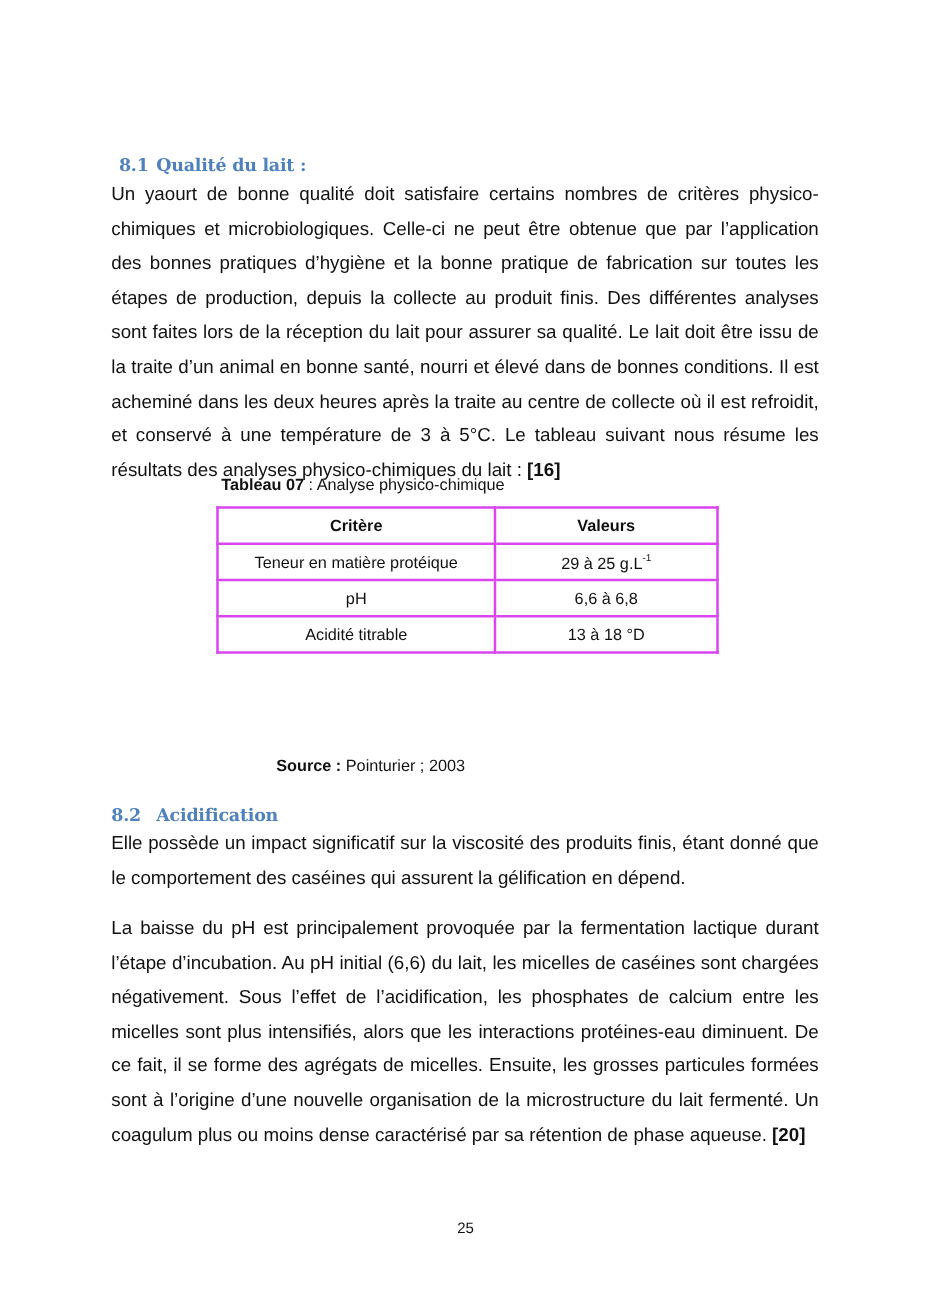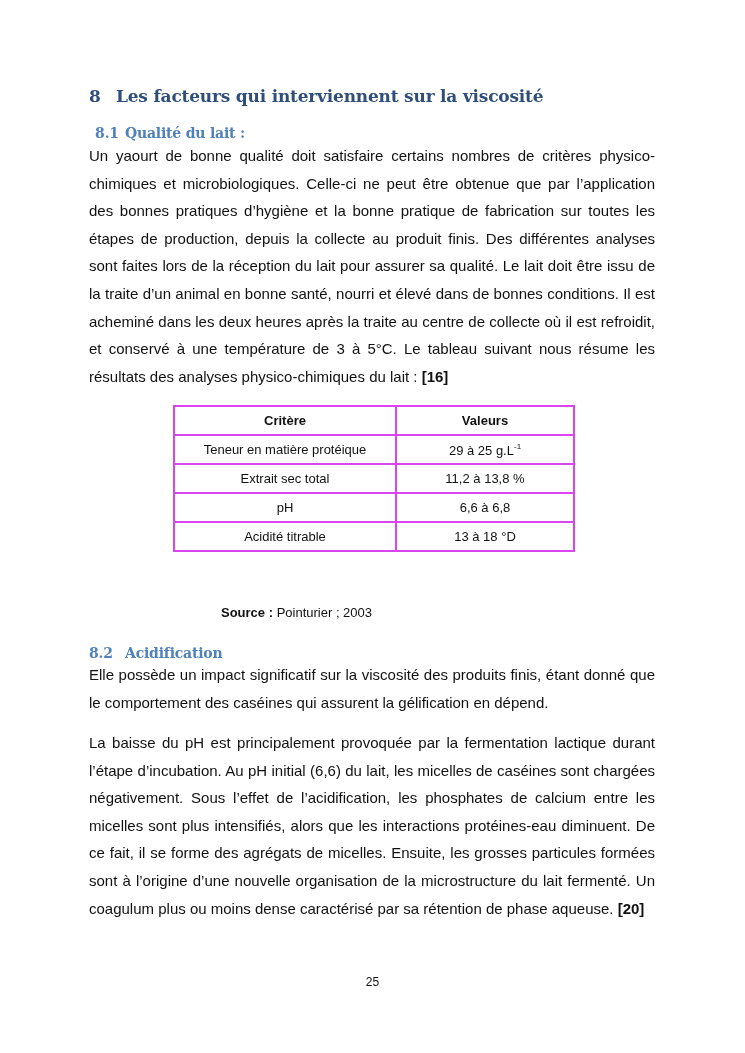--- a/index.html
+++ b/index.html
@@ -27,46 +27,42 @@
   sup { font-size: 8px; vertical-align: 6px; }
   .source { position: absolute; left: 221px; top: 605px; font-size: 13px; }
   .source b { font-weight: bold; }
   .pagenum { position: absolute; left: 0; width: 745px; top: 975px; text-align: center; font-size: 12px; }
 </style>
 </head>
 <body>
 
 <div class="page">
 
-  <div class="h1">
-    <span class="num">8</span><span>Les facteurs qui interviennent sur la viscosité</span>
-  </div>
 
   <div class="h2" style="top:125px;text-align:center;">
     <span class="num">8.1</span><span>Qualité du lait :</span>
   </div>
 
   <div class="para" style="top:142px;">
     <span>Un yaourt de bonne qualité doit satisfaire certains nombres de critères physico-chimiques et microbiologiques. Celle-ci ne peut être obtenue que par l’application des bonnes pratiques d’hygiène et la bonne pratique de fabrication sur toutes les étapes de production, depuis la collecte au produit finis. Des différentes analyses sont faites lors de la réception du lait pour assurer sa qualité. Le lait doit être  issu de la traite d’un animal en bonne santé, nourri et élevé dans de bonnes conditions. Il est acheminé dans les deux heures après la traite au centre de  collecte où il est refroidit, et conservé à une température de 3 à 5°C. Le tableau suivant nous résume les résultats des analyses physico-chimiques du lait : </span><b>[16]</b>
   </div>
 
+  <div class="caption">
+    <b>Tableau 07</b><span> : Analyse physico-chimique</span>
+  </div>
 
   <table class="data">
     <tbody>
         <tr>
       <th class="c1">Critère</th>
       <th class="c2">Valeurs</th>
     </tr>
     <tr>
       <td>Teneur en matière protéique</td>
       <td><span>29 à 25 g.L</span><sup>-1</sup></td>
-    </tr>
-    <tr>
-      <td>Extrait sec total</td>
-      <td>11,2 à 13,8 %</td>
     </tr>
     <tr>
       <td>pH</td>
       <td>6,6 à 6,8</td>
     </tr>
     <tr>
       <td>Acidité titrable</td>
       <td>13 à 18 °D</td>
     </tr>
   </tbody>

